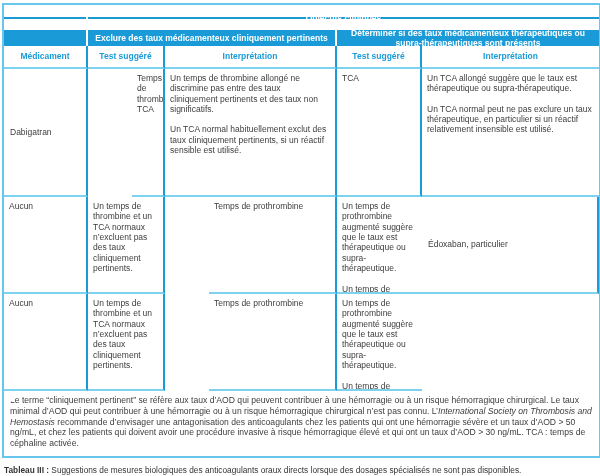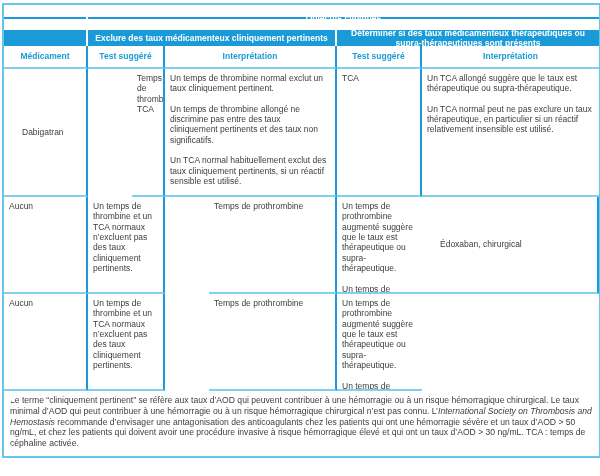--- a/index.html
+++ b/index.html
@@ -41,21 +41,21 @@
   }
   .bR{border-right:2px solid #1a9bd7;}
 
   
   .bcell{
     padding:4px 5px 3px 5px;
     border-bottom:2px solid #7fd2ef;
   }
   .drug{
     display:flex;align-items:center;
-    padding:3px 4px 3px 18px;
+    padding:3px 4px 3px 6px;
   }
   .pre{white-space:pre-line;margin-left:44px;}
   .bcell p{margin:0 0 10px 0;}
   .bcell p:last-child{margin-bottom:0;}
 
   
   .foot{
     grid-column:1 / span 5;
     padding:4px 6px;
     font-size:8.6px;
@@ -88,47 +88,50 @@
     <div class="cell chead bR">Médicament</div>
     <div class="cell chead bR">Test suggéré</div>
     <div class="cell chead bR">Interprétation</div>
     <div class="cell chead bR">Test suggéré</div>
     <div class="cell chead">Interprétation</div>
 
     <div class="cell bcell drug bR">Dabigatran</div>
     <div class="cell bcell bR pre">Temps de thrombine
 TCA</div>
     <div class="cell bcell bR">
-      <p>Un temps de thrombine normal exclut un taux cliniquement pertinent.</p>
       <p>Un temps de thrombine allongé ne discrimine pas entre des taux cliniquement pertinents et des taux non significatifs.</p>
       <p>Un TCA normal habituellement exclut des taux cliniquement pertinents, si un réactif sensible est utilisé.</p>
     </div>
     <div class="cell bcell bR">TCA</div>
     <div class="cell bcell">
       <p>Un TCA allongé suggère que le taux est thérapeutique ou supra-thérapeutique.</p>
       <p>Un TCA normal peut ne pas exclure un taux thérapeutique, en particulier si un réactif relativement insensible est utilisé.</p>
     </div>
 
     <div class="cell bcell bR">Aucun</div>
     <div class="cell bcell bR">
       <p>Un temps de thrombine et un TCA normaux n’excluent pas des taux cliniquement pertinents.</p>
     </div>
     <div class="cell bcell bR pre">Temps de prothrombine</div>
     <div class="cell bcell">
       <p>Un temps de prothrombine augmenté suggère que le taux est thérapeutique ou supra-thérapeutique.</p>
       <p>Un temps de prothrombine normal peut ne pas exclure un taux thérapeutique ou supra-thérapeutique, en particulier si un réactif relativement insensible est utilisé.</p>
     </div>
 
-    <div class="cell bcell drug bR">Édoxaban, chirurgical</div>
+    <div class="cell bcell drug bR">Édoxaban, particulier</div>
     <div class="cell bcell bR">Aucun</div>
     <div class="cell bcell bR">
       <p>Un temps de thrombine et un TCA normaux n’excluent pas des taux cliniquement pertinents.</p>
     </div>
     <div class="cell bcell bR pre">Temps de prothrombine</div>
     <div class="cell bcell">
       <p>Un temps de prothrombine augmenté suggère que le taux est thérapeutique ou supra-thérapeutique.</p>
       <p>Un temps de prothrombine normal peut ne pas exclure un taux thérapeutique, en particulier si un réactif relativement insensible est utilisé.</p>
     </div>
 
     <div class="cell foot"><span>Le terme “cliniquement pertinent” se réfère aux taux d’AOD qui peuvent contribuer à une hémorragie ou à un risque hémorragique chirurgical. Le taux minimal d’AOD qui peut contribuer à une hémorragie ou à un risque hémorragique chirurgical n’est pas connu. L’</span><span class="it">International Society on Thrombosis and Hemostasis</span><span> recommande d’envisager une antagonisation des anticoagulants chez les patients qui ont une hémorragie sévère et un taux d’AOD &gt; 50 ng/mL, et chez les patients qui doivent avoir une procédure invasive à risque hémorragique élevé et qui ont un taux d’AOD &gt; 30 ng/mL. TCA : temps de céphaline activée.</span></div>
   </div>
 
+  <div class="caption">
+    <span class="lbl">Tableau III :</span>
+    <span>Suggestions de mesures biologiques des anticoagulants oraux directs lorsque des dosages spécialisés ne sont pas disponibles.</span>
+  </div>
 </div>
 
 </body></html>

